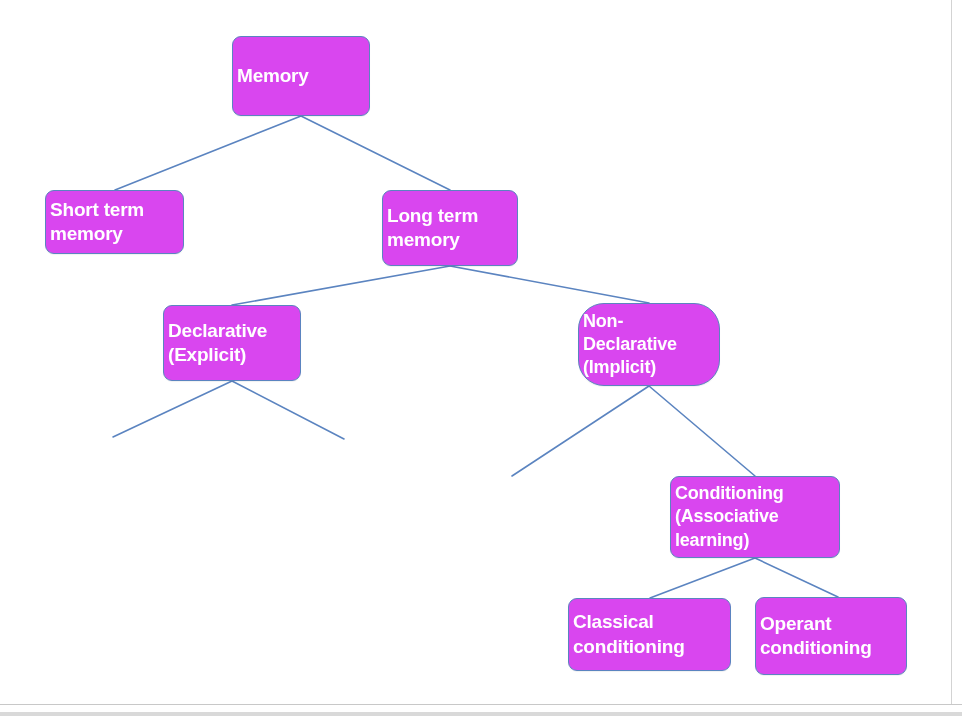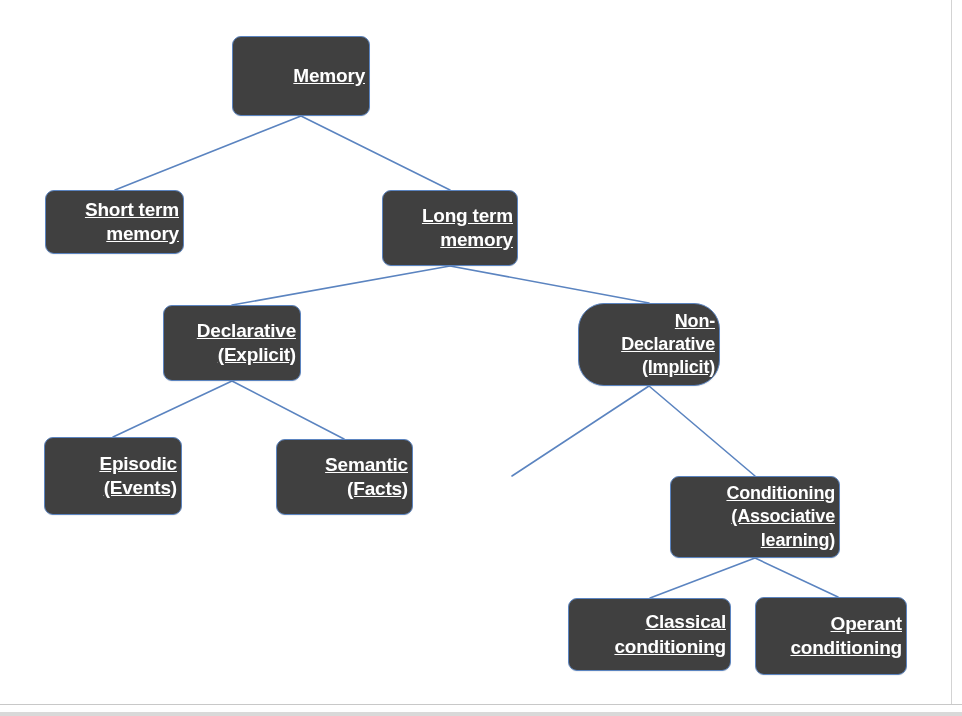--- a/index.html
+++ b/index.html
@@ -56,36 +56,35 @@
   #edges {
     position: absolute;
     left: 0;
     top: 0;
     width: 962px;
     height: 716px;
   }
   .node {
     position: absolute;
     box-sizing: border-box;
-    background: #404040;
+    background: #d946ef;
     border: 1px solid #5b84c0;
     border-radius: 9px;
     display: flex;
     align-items: center;
     justify-content: center;
-    text-align: right;
+    text-align: left;
     color: #ffffff;
     font-size: 19px;
     font-weight: bold;
     line-height: 1.28;
     letter-spacing: -0.2px;
     padding: 0 4px;
     z-index: 2;
     box-shadow: 0 1px 1px rgba(0,0,0,0.06);
-    text-decoration: underline;
   }
   .node .label {
     white-space: pre-line;
     display: block;
     width: 100%;
   }
 </style>
 </head>
 <body>
 
@@ -124,29 +123,21 @@
     <span class="label">Declarative
 (Explicit)</span>
   </div>
 
   <div class="node" style="left:578px; top:303px; width:142px; height:83px; font-size:18px;border-radius:26px;">
     <span class="label">Non-
 Declarative
 (Implicit)</span>
   </div>
 
-  <div class="node" style="left:44px; top:437px; width:138px; height:78px;">
-    <span class="label">Episodic
-(Events)</span>
-  </div>
 
-  <div class="node" style="left:276px; top:439px; width:137px; height:76px;">
-    <span class="label">Semantic
-(Facts)</span>
-  </div>
 
 
   <div class="node" style="left:670px; top:476px; width:170px; height:82px; font-size:18px;">
     <span class="label">Conditioning
 (Associative
 learning)</span>
   </div>
 
   <div class="node" style="left:568px; top:598px; width:163px; height:73px;">
     <span class="label">Classical

